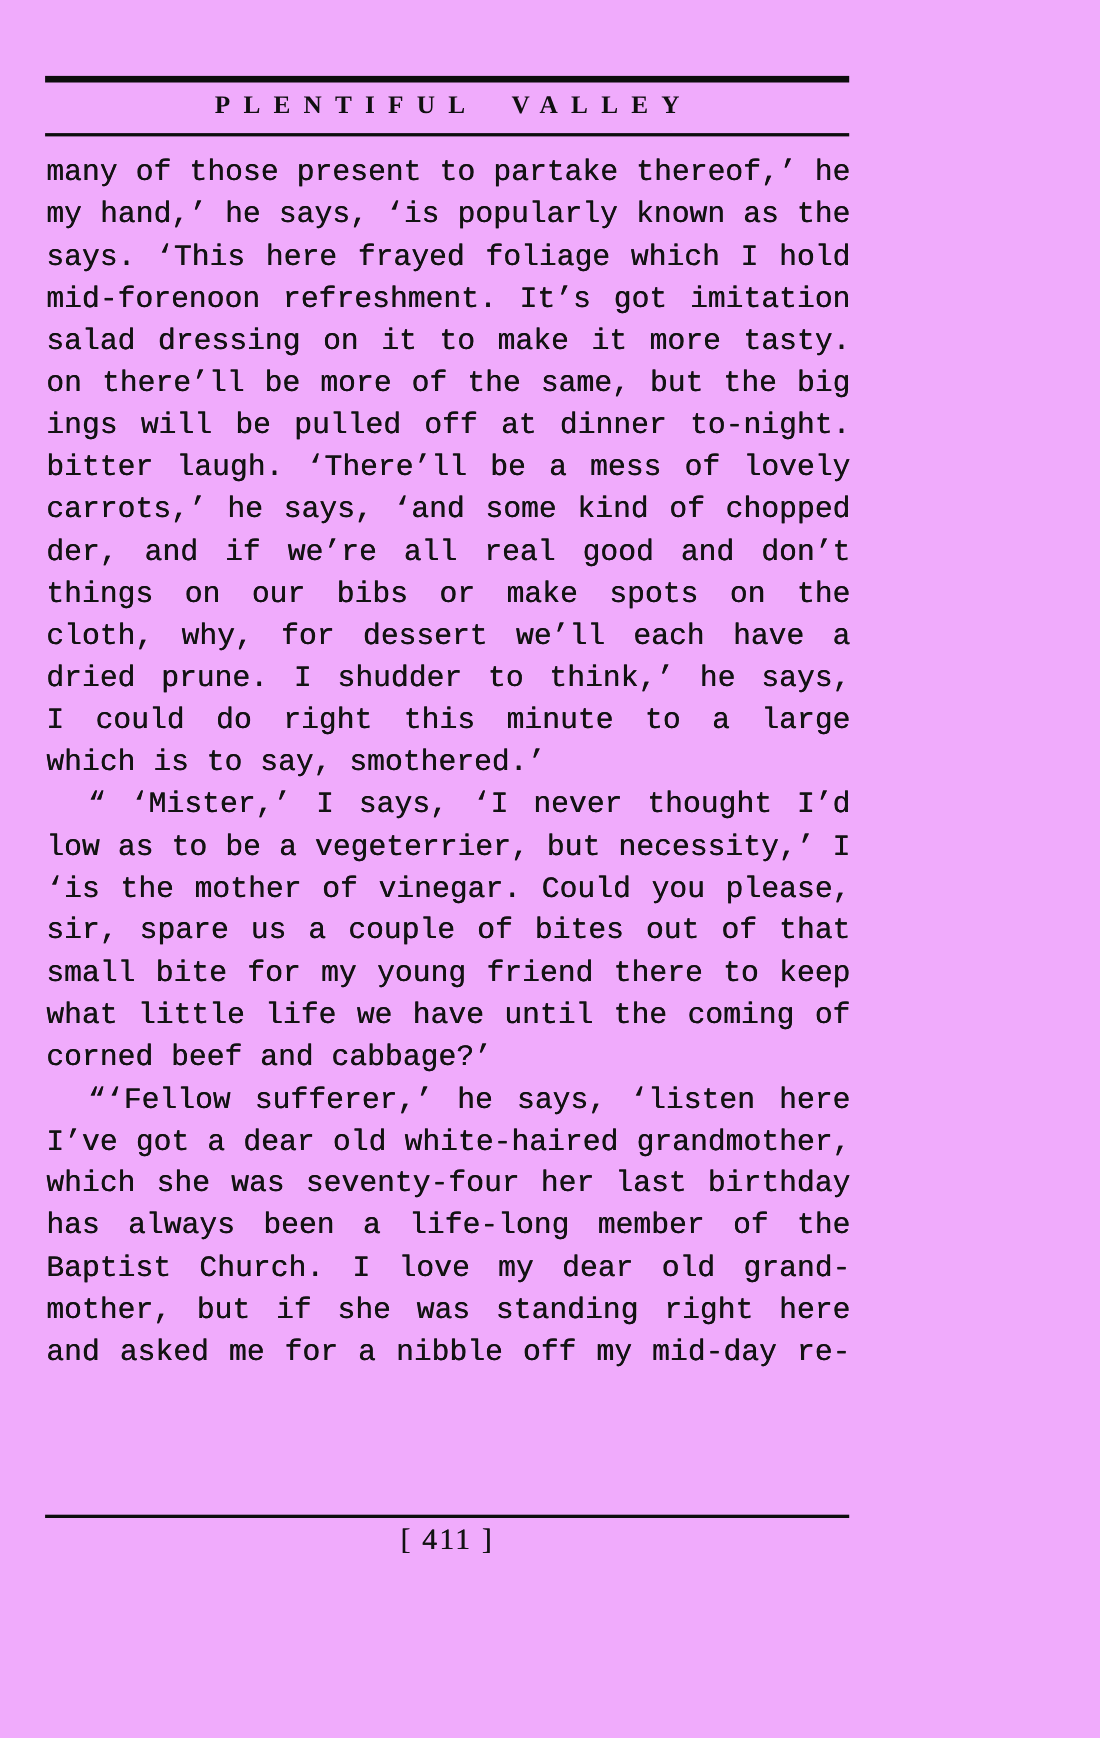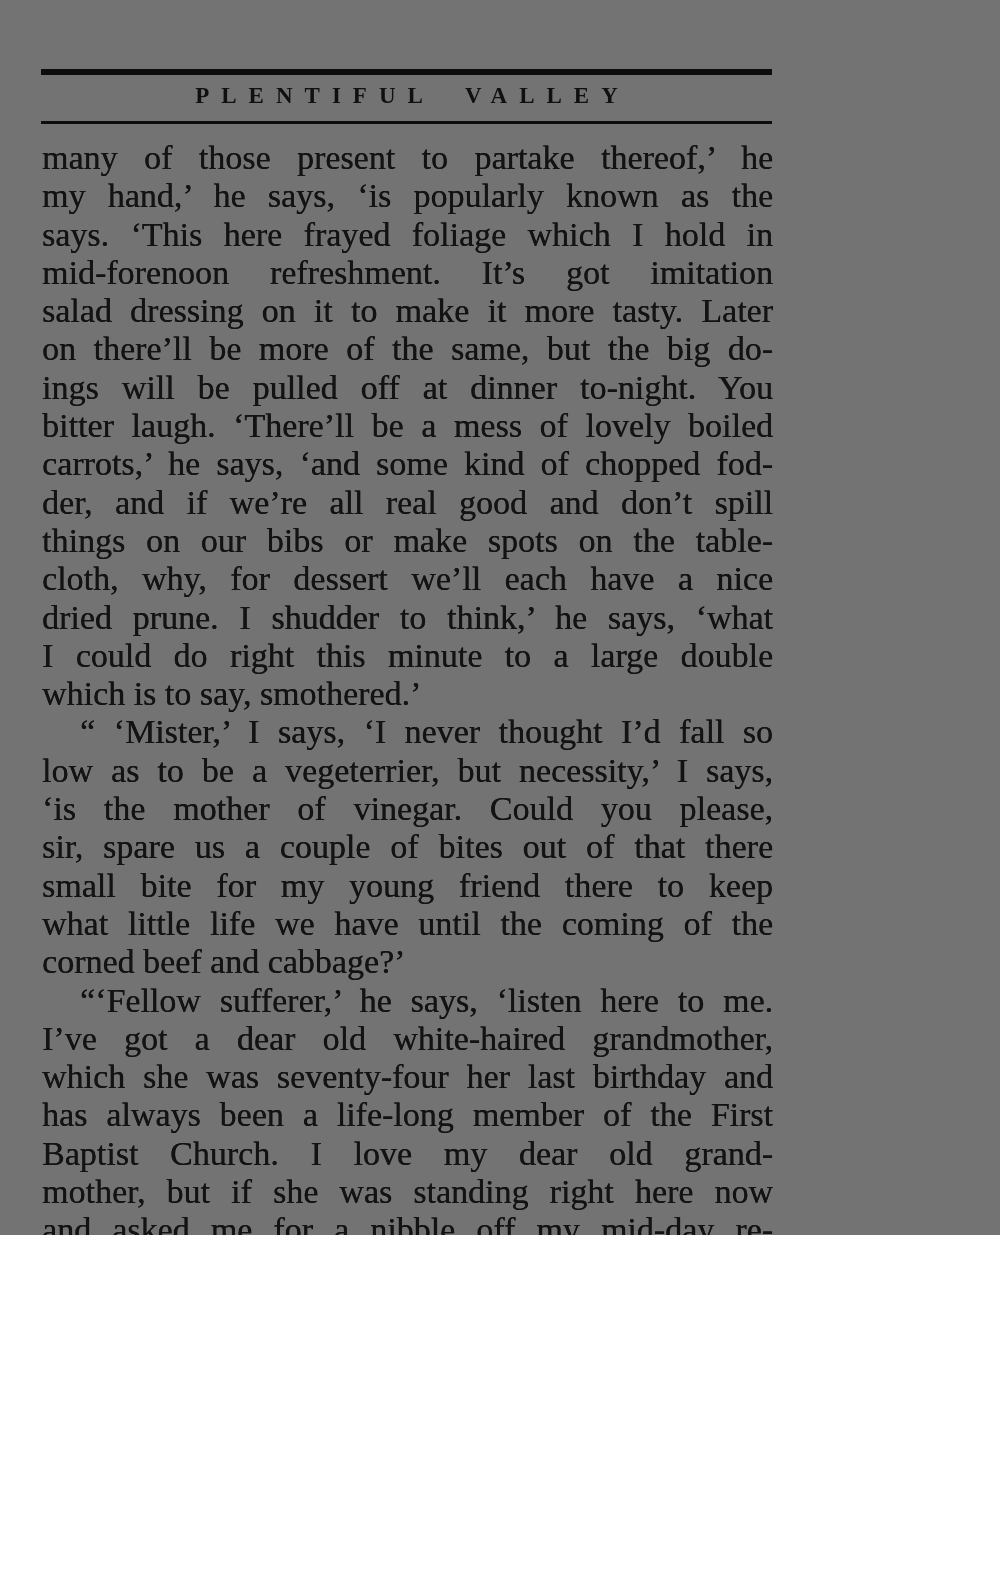--- a/index.html
+++ b/index.html
@@ -3,42 +3,43 @@
 <meta charset="utf-8">
 <style>
   * { margin: 0; padding: 0; box-sizing: border-box; }
   html, body { background: #ffffff; }
   body {
     width: 1000px; height: 1593px;
     font-family: "Liberation Serif", "DejaVu Serif", serif;
   }
   .page {
     position: relative;
-    width: 1000px; height: 1235px;
-    background: #737373;
+    width: 1000px; height: 1580px;
+    background: #f0abfc;
     color: #131313;
     overflow: hidden;
   }
   .rule { position: absolute; left: 41px; width: 731px; background: #0d0d0d; }
   .rule-top    { top: 69px;  height: 6px; }
   .rule-mid    { top: 121px; height: 3px; }
   .rule-bottom { top: 1377px; height: 3px; }
   .running-head {
     position: absolute; left: 41px; top: 83px; width: 731px;
     text-align: center;
     font-size: 23px; font-weight: 700;
     letter-spacing: 12px; word-spacing: 14px;
     text-indent: 12px; 
     color: #101010;
     white-space: nowrap;
   }
   .body-text {
     position: absolute; left: 42px; top: 139px; width: 731px;
-    font-size: 34px;
+    font-size: 27px;
     text-shadow: 0.3px 0 0 currentColor; 
+    font-family: Liberation Mono, monospace;
   }
   .line {
     height: 38.3px;
     line-height: 38.3px;
     overflow: hidden;
     text-align: justify;
     white-space: normal;
   }
   
   .line:not(.para-end)::after {

